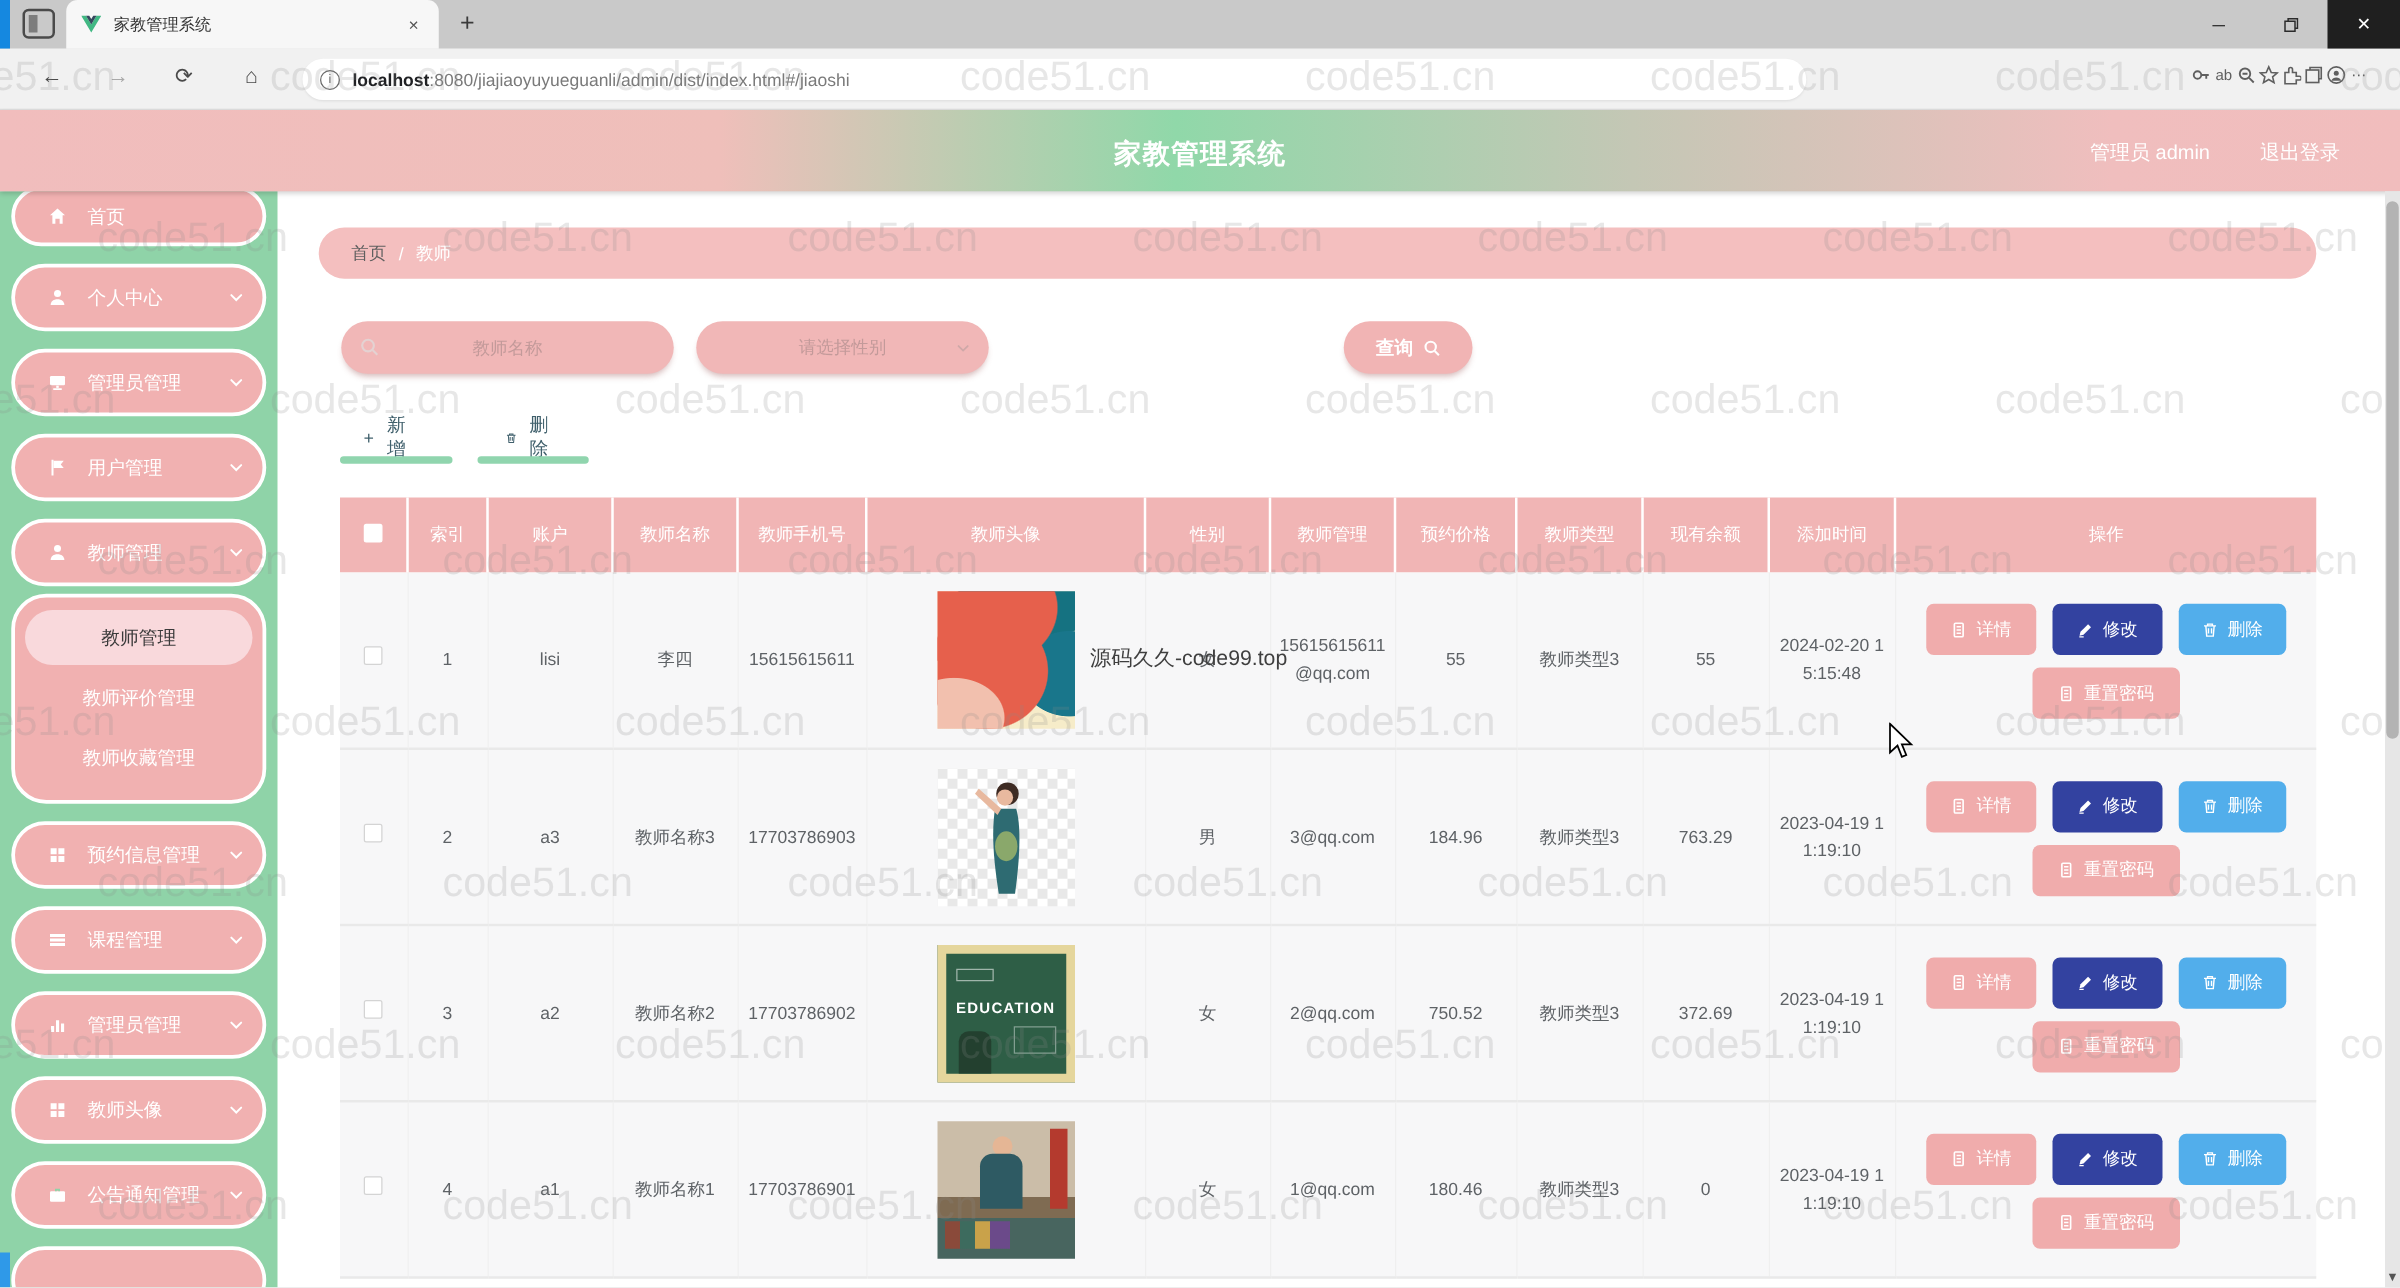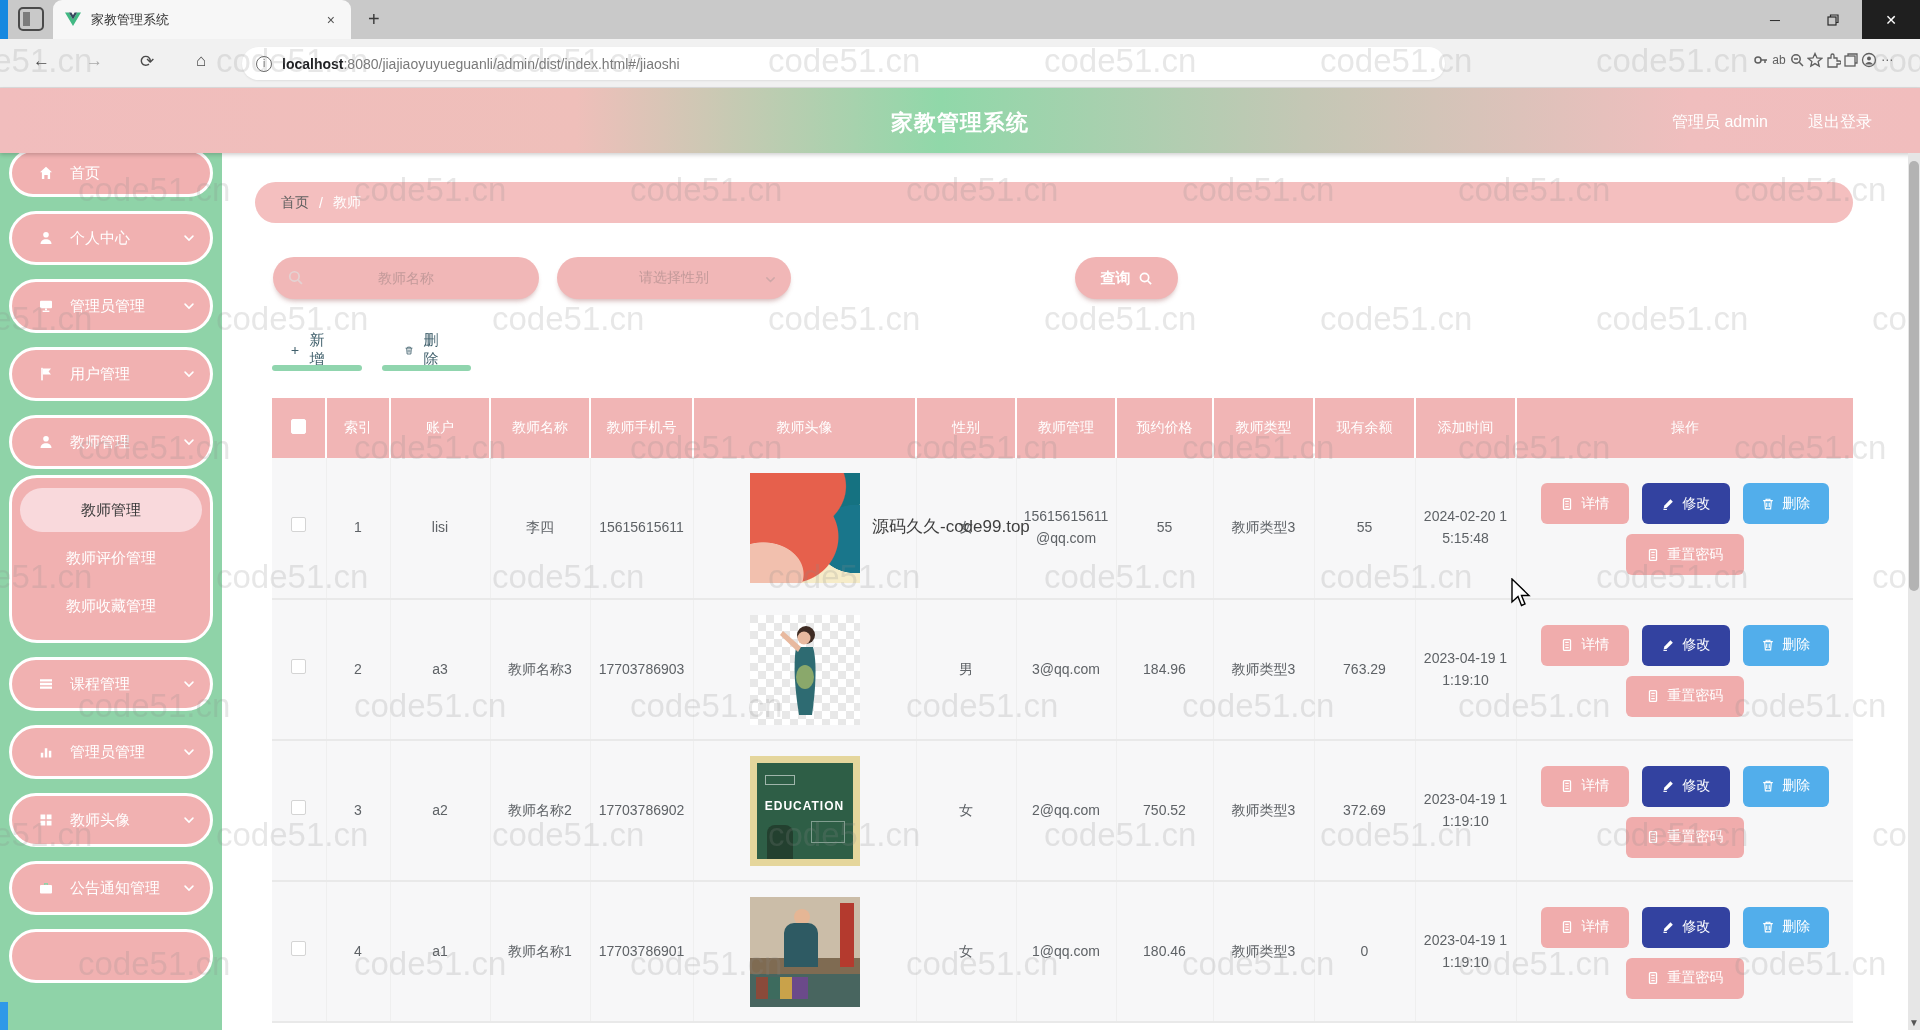--- a/index.html
+++ b/index.html
@@ -266,20 +266,31 @@
           </span>
           <span class="lbl">教师管理</span>
           <span class="chev"><svg viewBox="0 0 16 16" class="">
               <path d="M3.5 5.8 8 10.3 12.5 5.8" fill="none" stroke="currentColor" stroke-width="1.8" stroke-linecap="round"></path>
             </svg></span>
         </div>
         <div class="submenu">
           <div class="subitem active">教师管理</div>
           <div class="subitem">教师评价管理</div>
           <div class="subitem">教师收藏管理</div>
+        </div>
+        <div class="pill">
+          <span class="icon">
+            <svg viewBox="0 0 16 16" class="">
+              <path d="M2.5 2.5h4.8v4.8H2.5zM8.7 2.5h4.8v4.8H8.7zM2.5 8.7h4.8v4.8H2.5zM8.7 8.7h4.8v4.8H8.7z" fill="currentColor"></path>
+            </svg>
+          </span>
+          <span class="lbl">预约信息管理</span>
+          <span class="chev"><svg viewBox="0 0 16 16" class="">
+              <path d="M3.5 5.8 8 10.3 12.5 5.8" fill="none" stroke="currentColor" stroke-width="1.8" stroke-linecap="round"></path>
+            </svg></span>
         </div>
         <div class="pill">
           <span class="icon">
             <svg viewBox="0 0 16 16" class="">
               <path d="M2 3.2h12v2.4H2zM2 6.8h12v2.4H2zM2 10.4h12v2.4H2z" fill="currentColor"></path>
             </svg>
           </span>
           <span class="lbl">课程管理</span>
           <span class="chev"><svg viewBox="0 0 16 16" class="">
               <path d="M3.5 5.8 8 10.3 12.5 5.8" fill="none" stroke="currentColor" stroke-width="1.8" stroke-linecap="round"></path>

